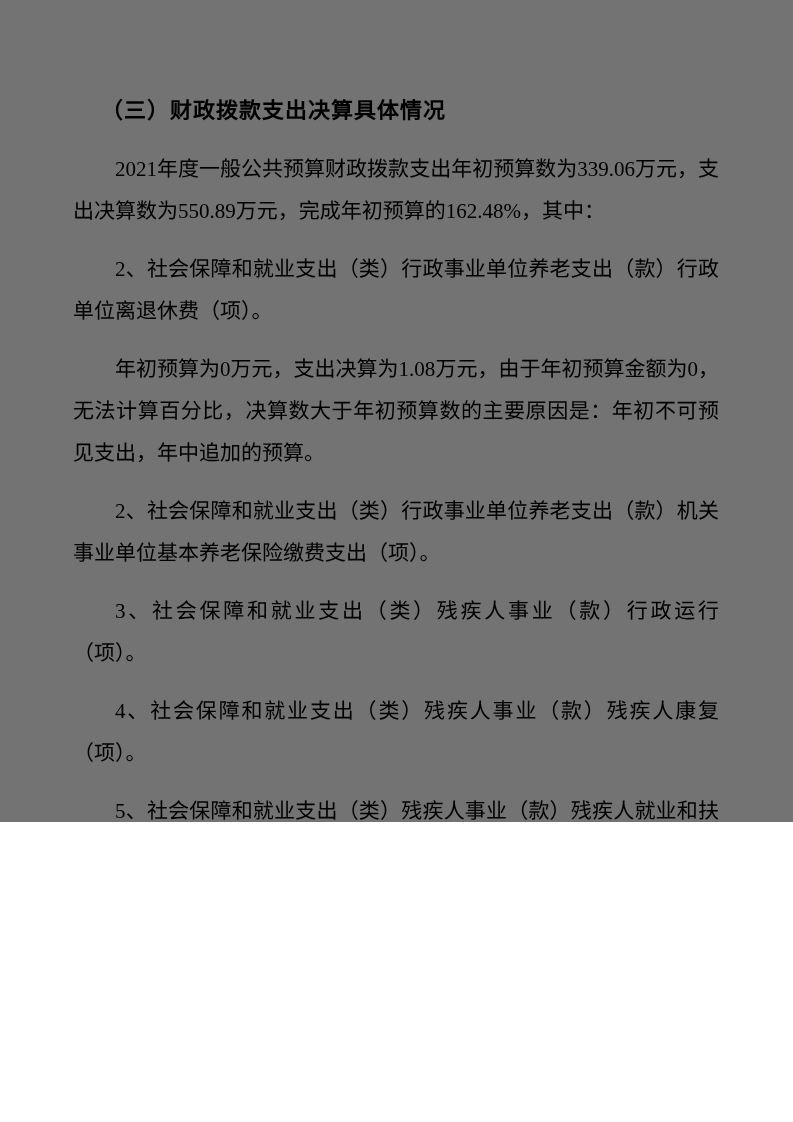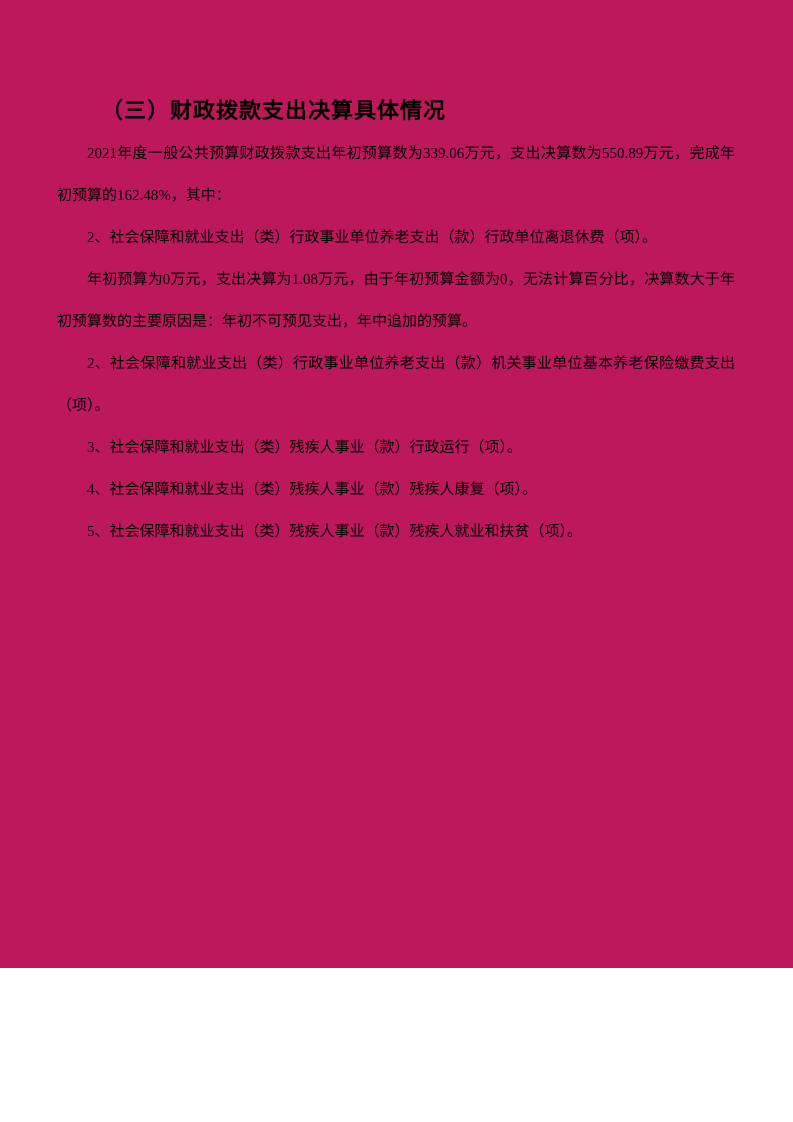--- a/index.html
+++ b/index.html
@@ -4,44 +4,44 @@
 <title>Document</title>
 <style>
   html, body {
     margin: 0;
     padding: 0;
     background: #ffffff;
   }
   .page {
     position: relative;
     width: 793px;
-    height: 968px;
-    background: #be185d;
+    height: 822px;
+    background: #737373;
     overflow: hidden;
     font-family: "Liberation Serif", "DejaVu Serif", serif;
     color: #000000;
   }
   .content {
     position: absolute;
     left: 57px;
     top: 90px;
     width: 678px;
   }
   .heading {
     margin: 0;
     font-size: 22px;
     line-height: 42px;
     font-weight: bold;
     text-indent: 2em;
     letter-spacing: 1px;
     white-space: nowrap;
   }
   .para {
-    margin: 0;
-    font-size: 15px;
+    margin: 16px;
+    font-size: 21px;
     line-height: 42px;
     text-indent: 2em;
     text-align: justify;
     text-justify: inter-ideograph;
     word-break: break-all;
     overflow-wrap: break-word;
   }
 </style>
 </head>
 <body>

